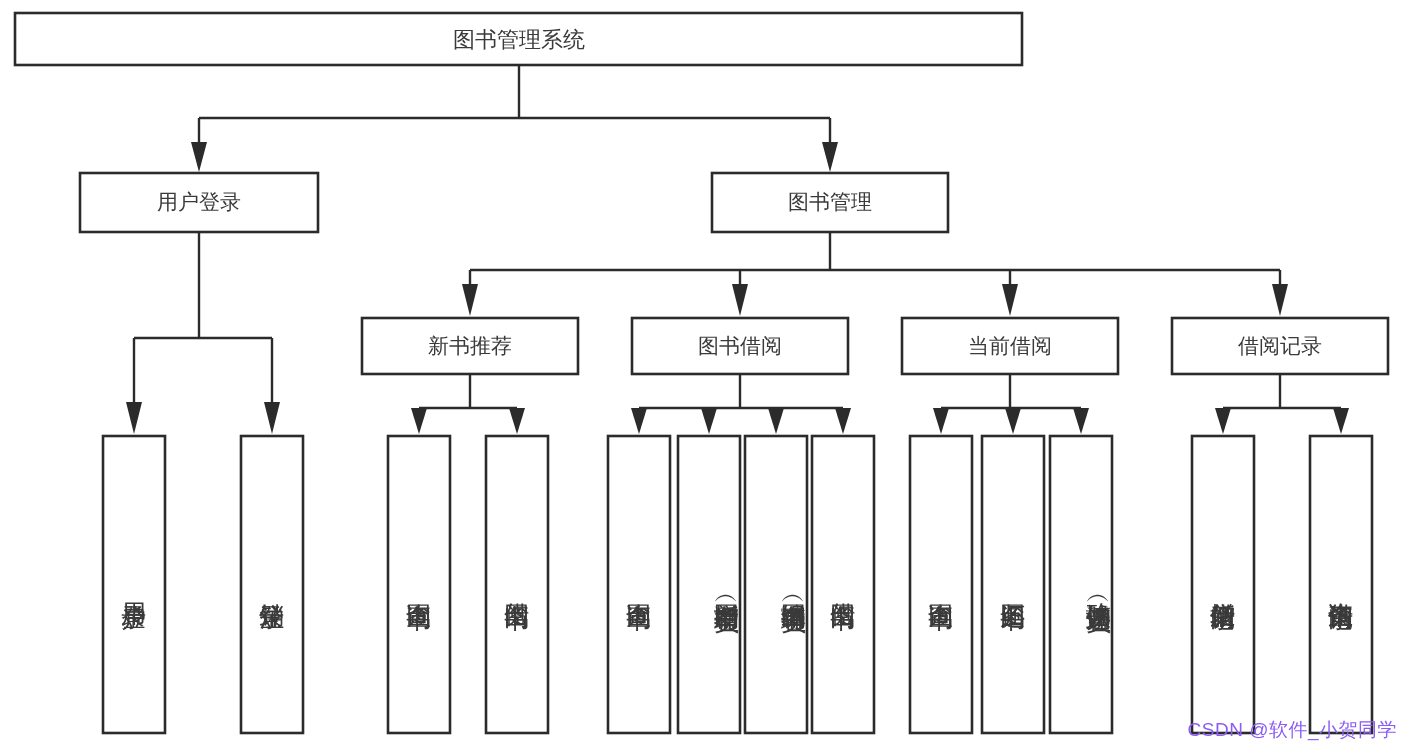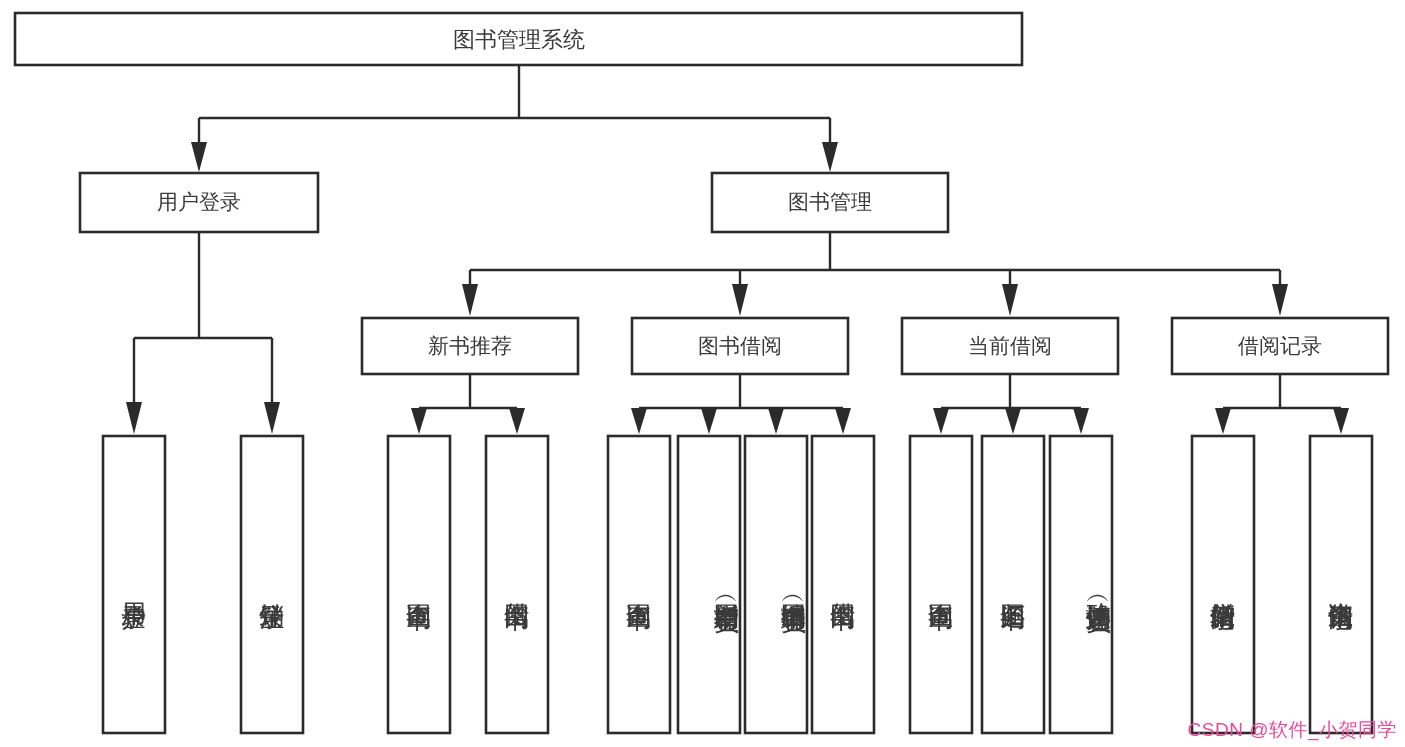--- a/index.html
+++ b/index.html
@@ -69,21 +69,21 @@
   }
   .vlabel.center-start {
     align-items: center;
   }
   .watermark {
     position: absolute;
     right: 8px;
     bottom: 4px;
     font-family: "Liberation Sans", "DejaVu Sans", sans-serif;
     font-size: 19px;
-    color: #ec4899;
+    color: #8b5cf6;
     white-space: nowrap;
     letter-spacing: 0.5px;
   }
 </style>
 </head>
 <body>
 
 <div id="diagram-root">
 
   <svg class="flow" viewBox="0 0 1405 747">

